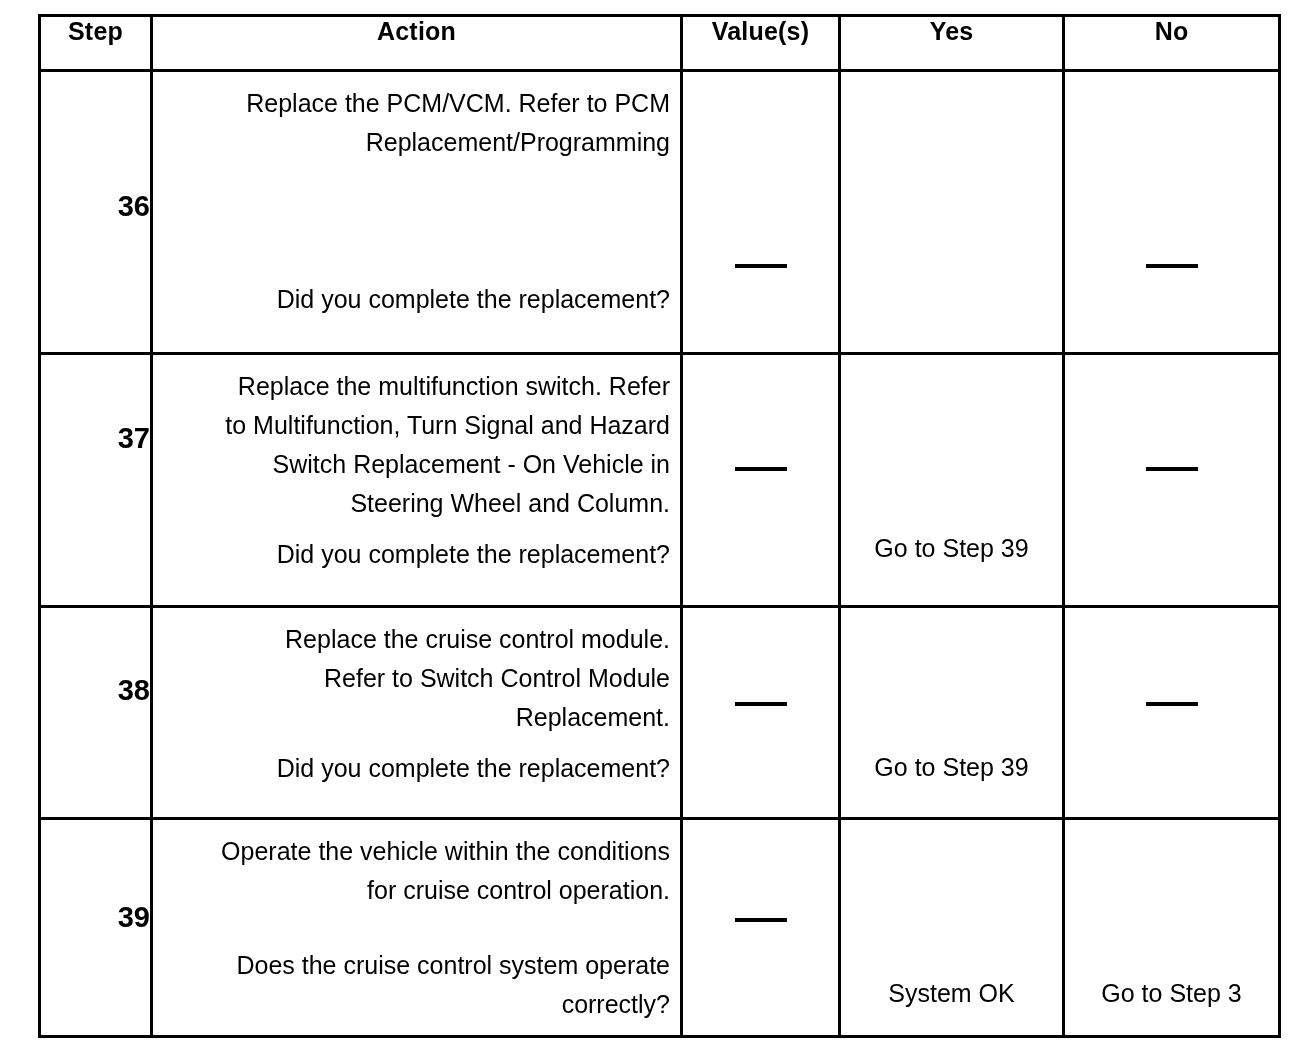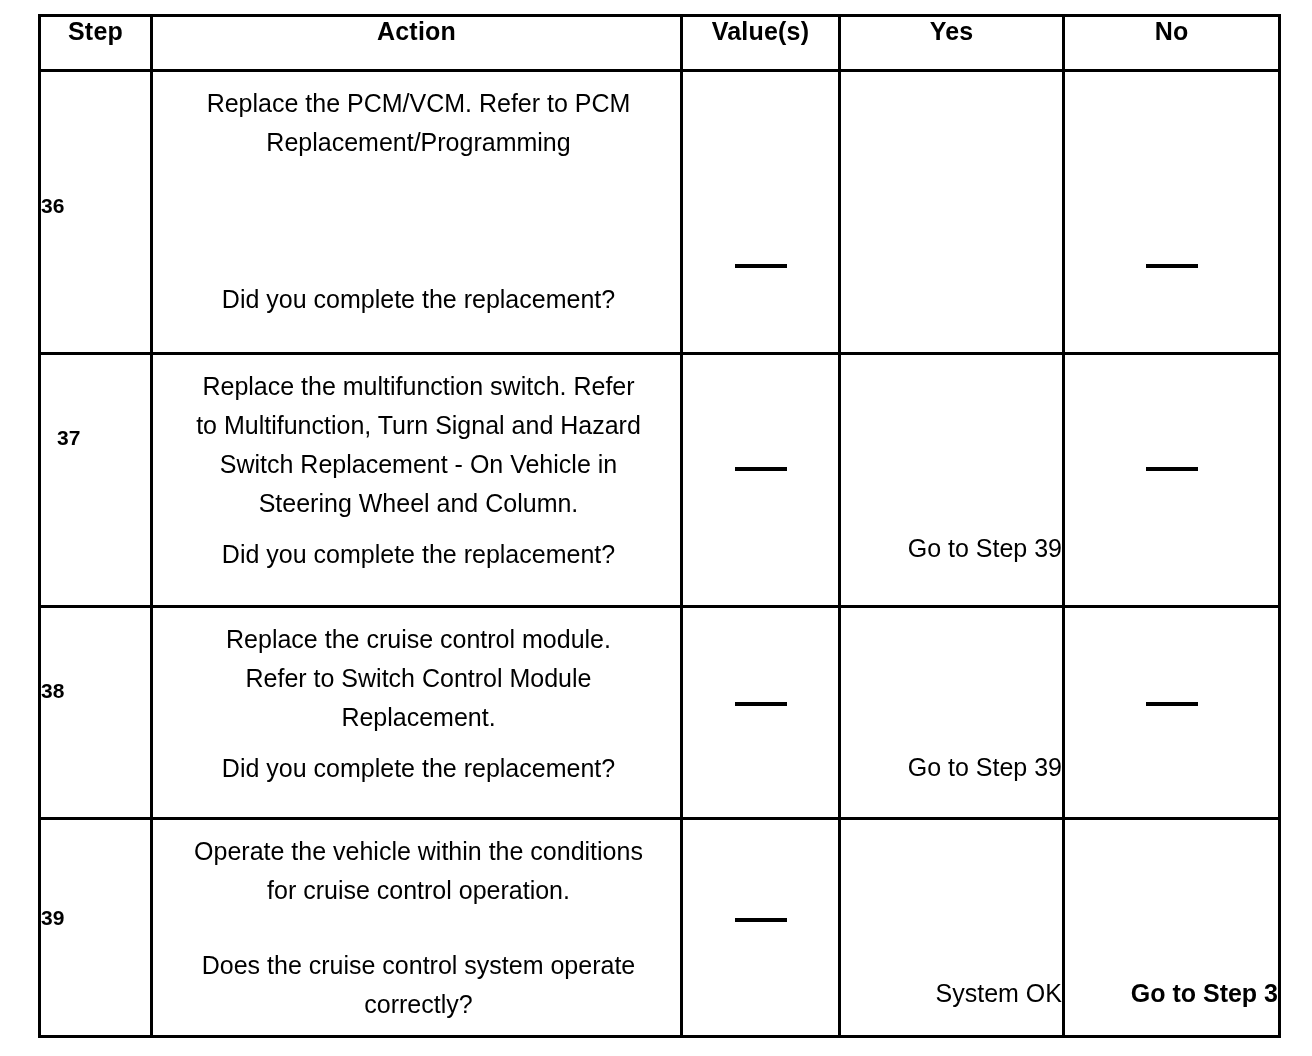--- a/index.html
+++ b/index.html
@@ -48,35 +48,35 @@
     height: 52px;
     text-align: center;
     vertical-align: middle;
     font-size: 25px;
     font-weight: bold;
     letter-spacing: 0.2px;
   }
 
   
   td.step-cell {
-    text-align: left;
+    text-align: right;
     vertical-align: middle;
-    font-size: 21px;
+    font-size: 29px;
     font-weight: bold;
   }
   td.step-cell .step-inner {
     display: block;
   }
 
   
   td.action-cell {
     padding: 12px 10px 10px 14px;
     font-size: 25px;
     line-height: 39px;
-    text-align: center;
+    text-align: right;
   }
   .action-block { display: block; }
   .action-gap-tall { height: 118px; }
   .action-gap-med  { height: 12px; }
   .action-gap-small{ height: 36px; }
 
   
   td.value-cell,
   td.yes-cell,
   td.no-cell {
@@ -91,21 +91,21 @@
     transform: translateX(-50%);
     width: 52px;
     height: 4px;
     background: #000000;
   }
 
   .cell-text {
     position: absolute;
     left: 0;
     right: 0;
-    text-align: right;
+    text-align: center;
     font-size: 25px;
     line-height: 30px;
   }
 
   
   .r36 .dash       { top: 192px; }
   .r36 .cell-text  { top: 277px; }
   .r36 .step-inner { position: relative; top: -6px; }
 
   .r37 .dash       { top: 112px; }
@@ -223,20 +223,20 @@
           <span class="action-block">Does the cruise control system operate</span>
           <span class="action-block">correctly?</span>
         </td>
         <td class="value-cell">
           <span class="dash"></span>
         </td>
         <td class="yes-cell">
           <span class="cell-text" style="top:158px;">System OK</span>
         </td>
         <td class="no-cell">
-          <span class="cell-text" style="top:158px;font-weight:bold;">Go to Step 3</span>
+          <span class="cell-text" style="top:158px;">Go to Step 3</span>
         </td>
       </tr>
 
     </tbody>
   </table>
 
 </div>
 
 </body></html>

